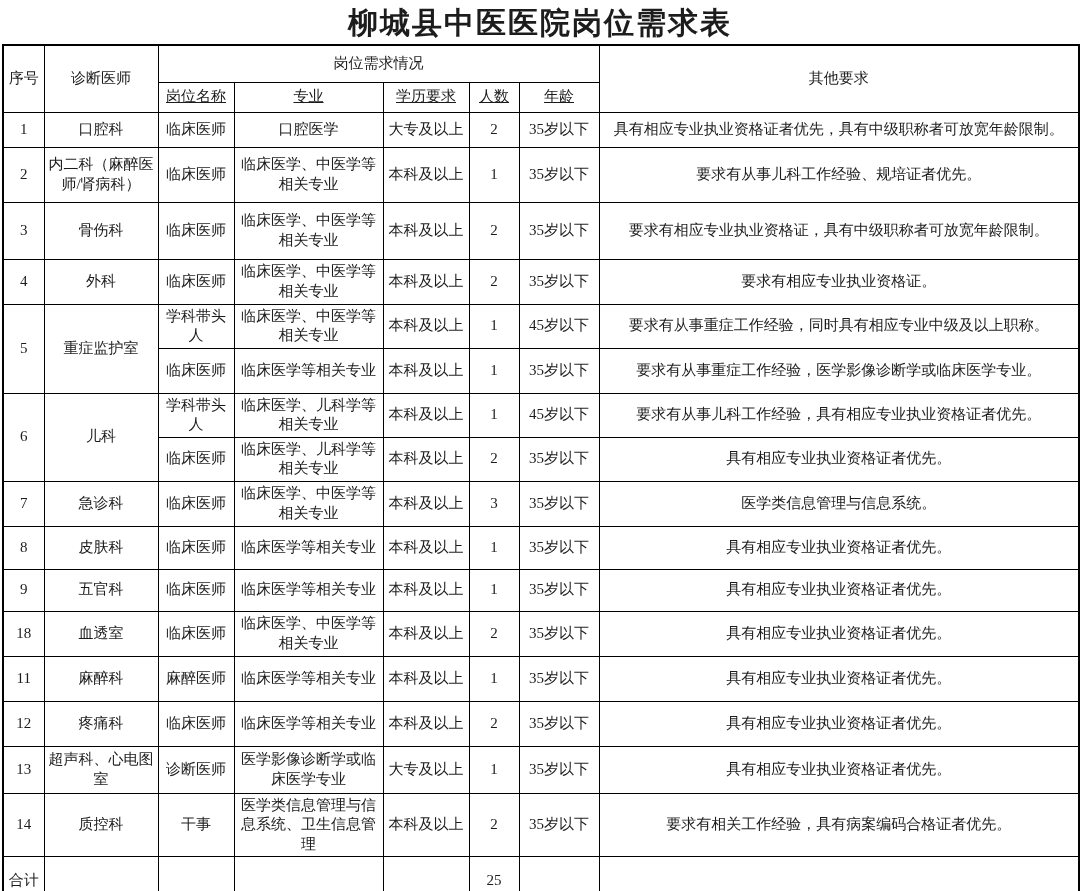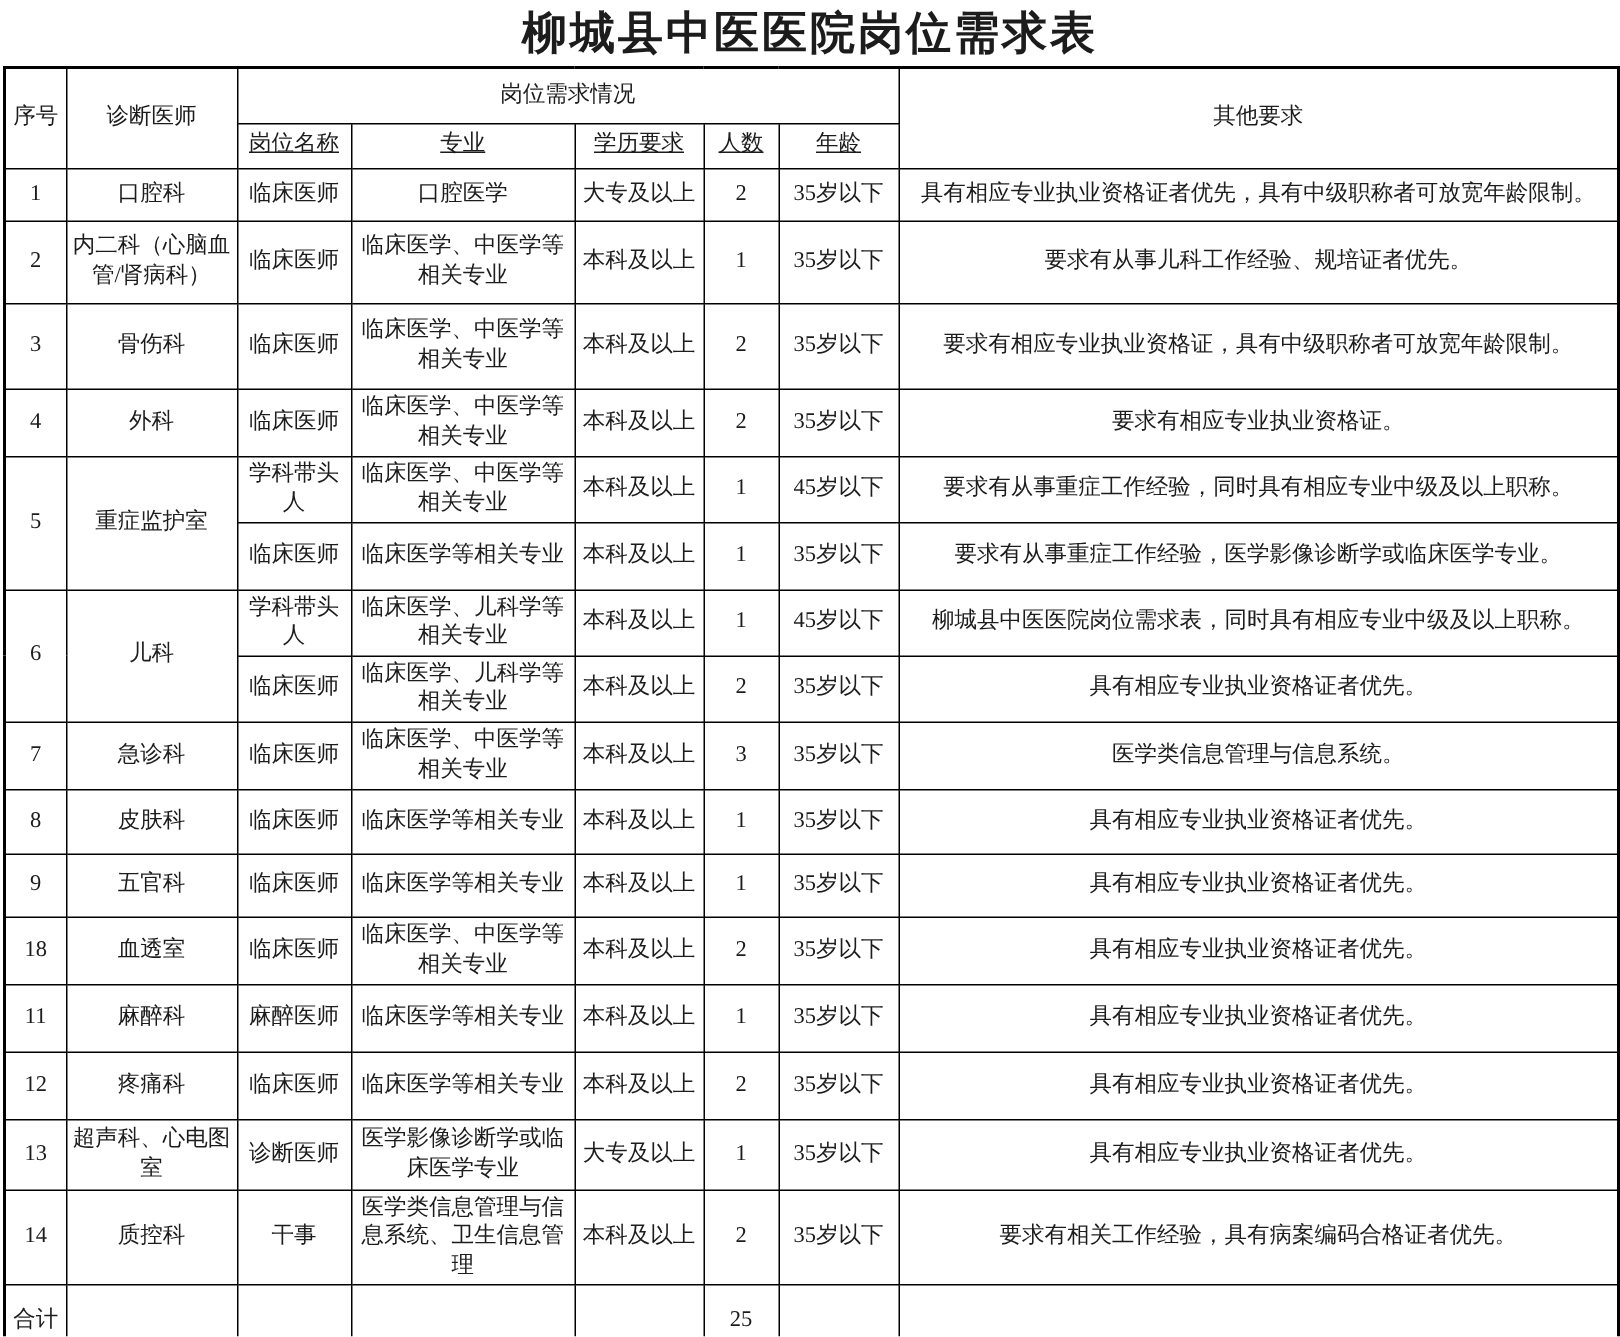--- a/index.html
+++ b/index.html
@@ -88,21 +88,21 @@
           <td class="cell-dept">口腔科</td>
           <td class="cell-position">临床医师</td>
           <td class="cell-major">口腔医学</td>
           <td class="cell-education">大专及以上</td>
           <td class="cell-count">2</td>
           <td class="cell-age">35岁以下</td>
           <td class="cell-other">具有相应专业执业资格证者优先，具有中级职称者可放宽年龄限制。</td>
         </tr>
         <tr style="height: 55px;">
           <td class="cell-no">2</td>
-          <td class="cell-dept">内二科（心脑血管/肾病科）</td>
+          <td class="cell-dept">内二科（麻醉医师/肾病科）</td>
           <td class="cell-position">临床医师</td>
           <td class="cell-major">临床医学、中医学等相关专业</td>
           <td class="cell-education">本科及以上</td>
           <td class="cell-count">1</td>
           <td class="cell-age">35岁以下</td>
           <td class="cell-other">要求有从事儿科工作经验、规培证者优先。</td>
         </tr>
         <tr style="height: 57px;">
           <td class="cell-no">3</td>
           <td class="cell-dept">骨伤科</td>
@@ -142,21 +142,21 @@
           <td class="cell-other">要求有从事重症工作经验，医学影像诊断学或临床医学专业。</td>
         </tr>
         <tr style="height: 40px;">
           <td class="cell-no" rowspan="2">6</td>
           <td class="cell-dept" rowspan="2">儿科</td>
           <td class="cell-position">学科带头人</td>
           <td class="cell-major">临床医学、儿科学等相关专业</td>
           <td class="cell-education">本科及以上</td>
           <td class="cell-count">1</td>
           <td class="cell-age">45岁以下</td>
-          <td class="cell-other">柳城县中医医院岗位需求表，同时具有相应专业中级及以上职称。</td>
+          <td class="cell-other">要求有从事儿科工作经验，具有相应专业执业资格证者优先。</td>
         </tr>
         <tr style="height: 40px;">
           <td class="cell-position">临床医师</td>
           <td class="cell-major">临床医学、儿科学等相关专业</td>
           <td class="cell-education">本科及以上</td>
           <td class="cell-count">2</td>
           <td class="cell-age">35岁以下</td>
           <td class="cell-other">具有相应专业执业资格证者优先。</td>
         </tr>
         <tr style="height: 45px;">

